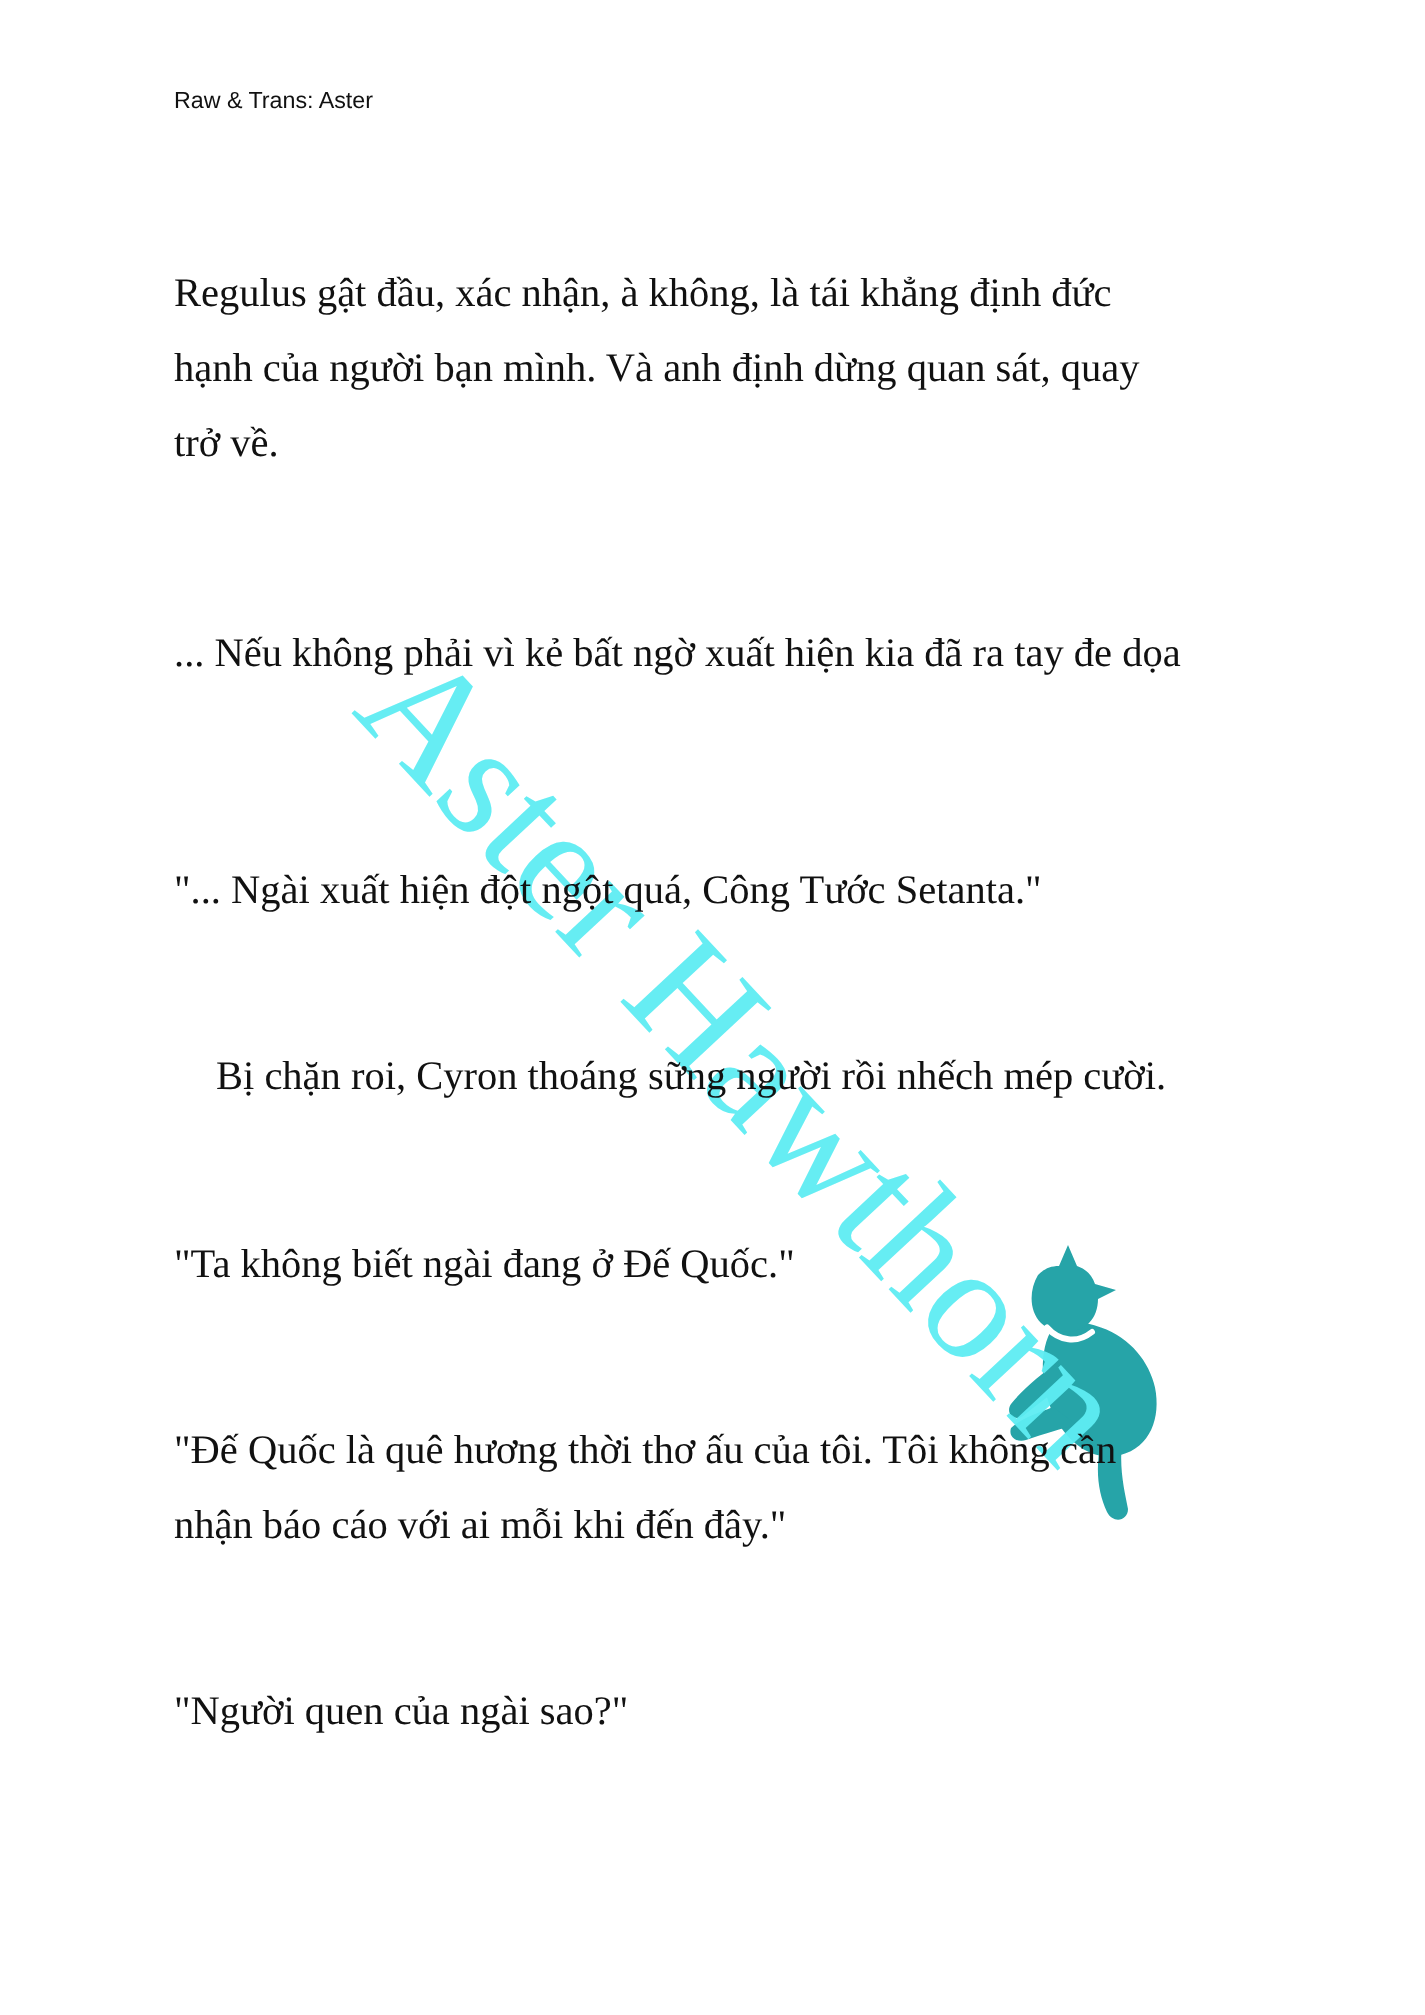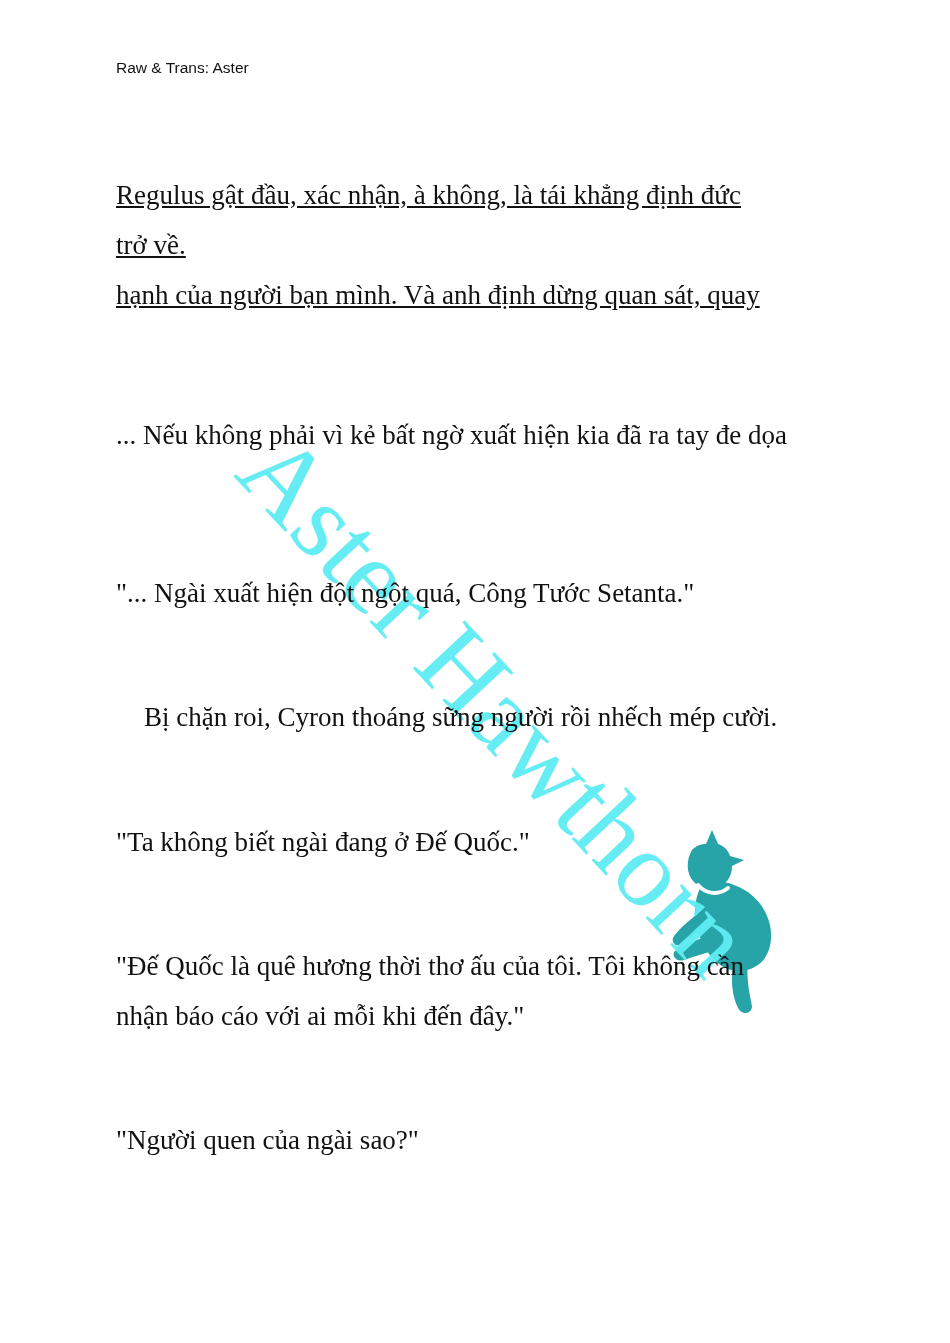--- a/index.html
+++ b/index.html
@@ -91,24 +91,24 @@
       <path d="M20 20 C 14 30, 14 44, 22 52 C 30 60, 46 60, 54 52 C 58 48, 60 42, 60 36 L 72 30 L 58 26 C 56 20, 52 16, 46 14 L 40 0 L 34 14 C 28 14, 24 16, 20 20 Z"></path>
     </g>
 
     <path d="M26 55 C 34 64, 46 66, 56 58" fill="none" stroke="#ffffff" stroke-width="4" stroke-linecap="round"></path>
   </svg>
 
   <div class="text-layer">
 
     <div class="header">Raw &amp; Trans: Aster</div>
 
-    <div class="para" style="top:170px;text-decoration:underline;">
+    <div class="para" style="top:170px;">
       <div>Regulus gật đầu, xác nhận, à không, là tái khẳng định đức</div>
+      <div>hạnh của người bạn mình. Và anh định dừng quan sát, quay</div>
       <div>trở về.</div>
-      <div>hạnh của người bạn mình. Và anh định dừng quan sát, quay</div>
     </div>
 
     <div class="para" style="top:410px; width:760px;">
       <div style="white-space:nowrap;">... Nếu không phải vì kẻ bất ngờ xuất hiện kia đã ra tay đe dọa</div>
     </div>
 
     <div class="para" style="top:568px;">
       <div>"... Ngài xuất hiện đột ngột quá, Công Tước Setanta."</div>
     </div>
 

